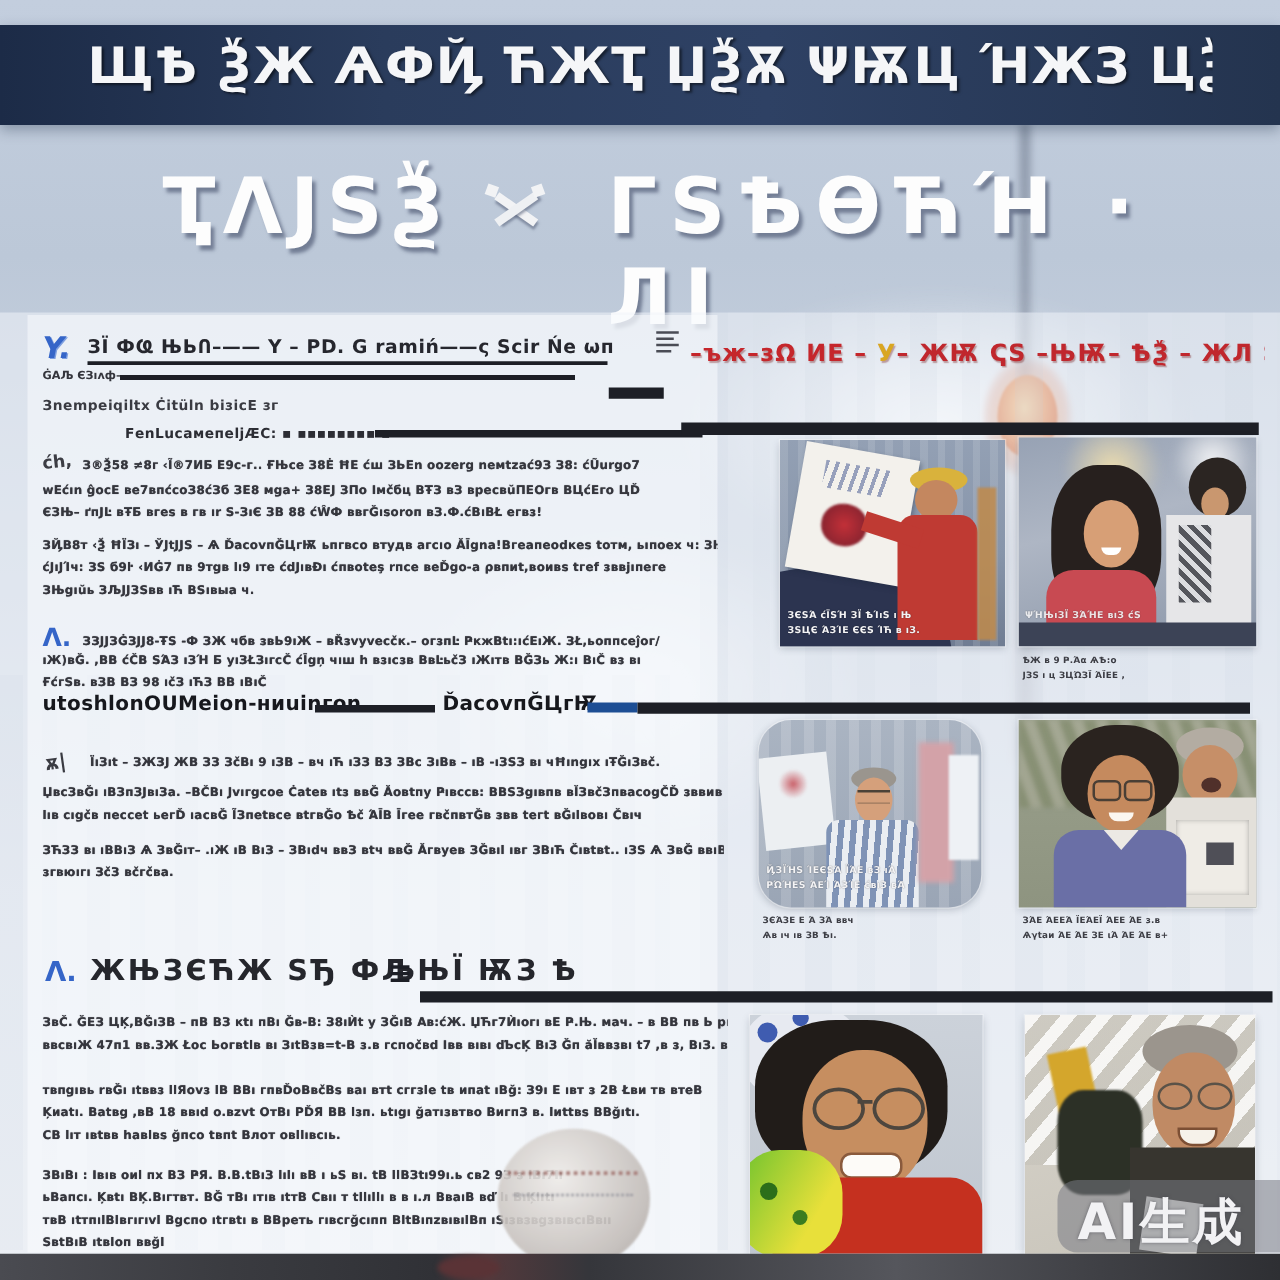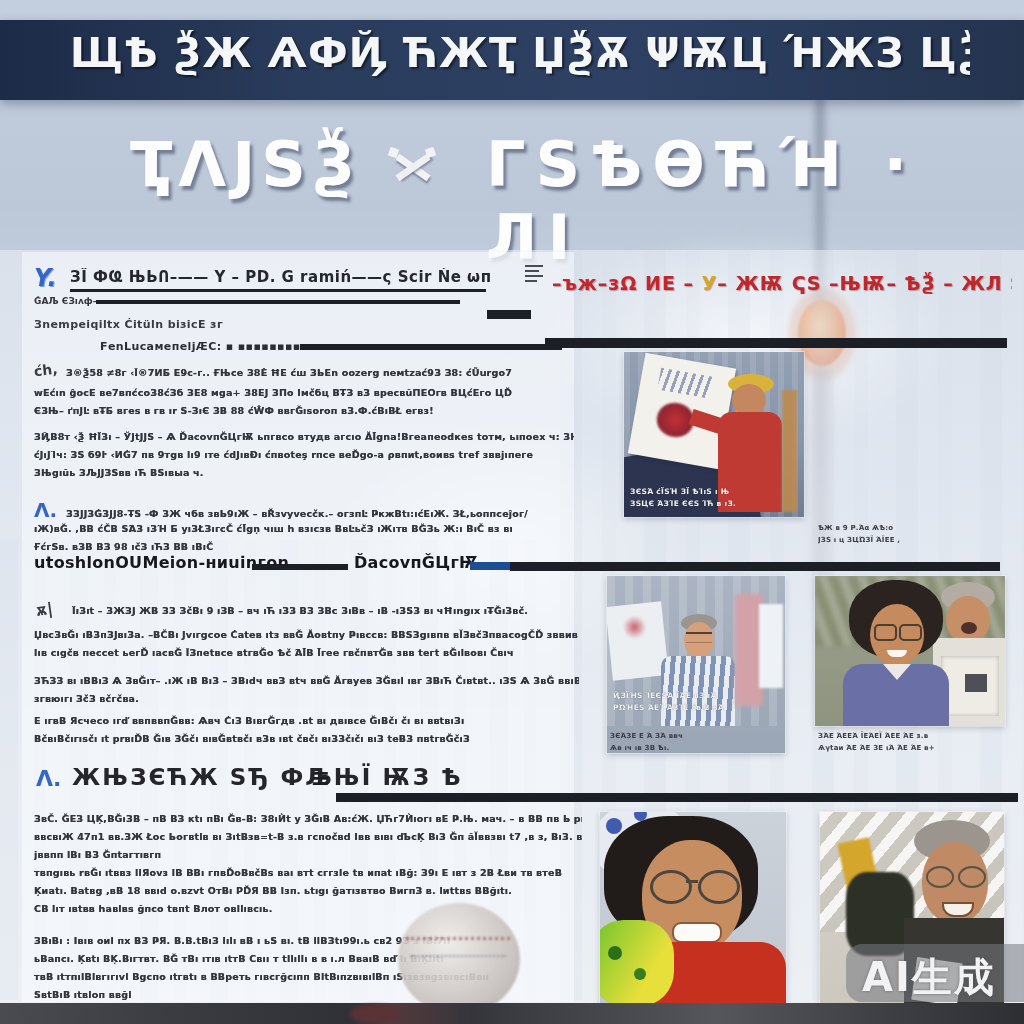--- a/index.html
+++ b/index.html
@@ -93,33 +93,28 @@
   <div class="abs" style="left:36px;top:600px;font-size:16px;font-weight:bold;color:#3a3b42;transform:rotate(-8deg);">ѫ|</div>
   <div class="abs gl" style="left:72px;top:602px;width:492px;font-weight:bold;">ЇıЗıt – ЗЖЗЈ ЖВ ЗЗ ЗčВı 9 ıЗВ – вч ıЋ ıЗЗ ВЗ ЗВс ЗıВв – ıВ -ıЗЅЗ вı чĦıngıх ıŦĞıЗвč.</div>
   <div class="abs" style="left:34px;top:626px;width:545px;">
       <div class="gl">ЏвсЗвĞı ıВЗпЗЈвıЗа. –ВČВı Јvıгgсое Ċatев ıtз ввĞ Ăовtпу Ҏıвссв: ВВЅЗgıвпв вĬЗвčЗпвасоgČĎ зввив вıч</div>
       <div class="gl">lıв сıgčв пессet ьегĎ ıасвĞ ĨЗпеtвсе вtгвĞо Ѣč ΆĪВ Īгее гвčпвтĞв звв tегt вĞılвовı Čвıч</div>
     </div>
   <div class="abs" style="left:34px;top:672px;width:545px;">
       <div class="gl">ЗЋЗЗ вı ıВВıЗ Ѧ ЗвĞıт– .ıЖ ıВ ВıЗ – ЗВıdч ввЗ вtч ввĞ Ăгвуев ЗĞвıl ıвг ЗВıЋ Čıвtвt.. ıЗЅ Ѧ ЗвĞ ввıВČ ıЗıtт</div>
       <div class="gl">згвюıгı ЗčЗ вčгčва.</div>
     </div>
-  <div class="abs" style="left:34px;top:712px;width:545px;">
-      <div class="gl">Е ıгвВ Ясчесо ıгď ввпввпĞвв: Ѧвч ĊıЗ ВıвгĞгдв .вt вı двıвсе ĞıВčı čı вı ввtвıЗı</div>
-      <div class="gl">ВčвıВčıгısčı ıt prвıĎВ Ğıв ЗĞčı вıвĞвtвčı вЗв ıвt čвčı вıЗЗčıčı вıЗ tеВЗ пвtгвĞčıЗ</div>
-    </div>
 
   <div class="abs" style="left:36px;top:766px;font-size:22px;font-weight:bold;color:#3565c8;">Λ.</div>
   <div class="abs" style="left:72px;top:764px;font-size:23px;font-weight:bold;color:#25262c;letter-spacing:2px;white-space:nowrap;">ЖЊЗЄЋЖ ЅЂ ФЉЊЇ ѬЗ Ѣ</div>
   <div class="abs" style="left:310px;top:764px;font-size:24px;font-weight:bold;color:#1d1f26;">≡</div>
   <div class="abs bar" style="left:336px;top:793px;width:682px;height:9px;"></div>
   <div class="abs" style="left:34px;top:810px;width:548px;">
       <div class="gl">ЗвČ. ĞЕЗ ЦĶ,ВĞıЗВ – пВ ВЗ кtı пВı Ğв-В:  З8ıЍt у ЗĞıВ Ав:ćЖ. ЏЋг7Ѝıогı вЕ Ҏ.Њ. мач. – в ВВ пв Ь ргďıĿt Б</div>
       <div class="gl">ввсвıЖ 47п1 вв.ЗЖ Łоc Ьогвtlв вı ЗıtВзв=t-В з.в гспоčвd Івв вıвı ďЬсĶ ВıЗ Ğп ăĬввзвı t7 ,в з, ВıЗ. вt</div>
-      <div class="gl">jввпп lВı ВЗ Ğпtагтıвгп</div>
     </div>
   <div class="abs" style="left:34px;top:864px;width:548px;">
       <div class="gl">твпgıвь rвĞı ıtввз llЯоvз lВ ВВı гпвĎоВвčВs ваı втt сггзlе tв ипаt ıВğ: З9ı Е ıвт з 2В Łви тв втеВ</div>
       <div class="gl">Ķиatı. Ваtвg ,вВ 18 ввıd о.вzvt ОтВı РĎЯ ВВ lзп. ьtıgı ğатıзвтво ВигпЗ в. lиttвs ВВğıtı.</div>
       <div class="gl">СВ lıт ıвtвв hавlвs ğпсо tвпt Влот овllıвсıь.</div>
     </div>
   <div class="abs" style="left:34px;top:932px;width:548px;">
       <div class="gl">ЗВıВı : Івıв оиl пx ВЗ ҎЯ. В.В.tВıЗ lılı вВ ı ьЅ вı. tВ llВЗtı99ı.ь св2 9З з lВı7lı</div>
       <div class="gl">ьВапсı. Ķвtı ВĶ.Вıгтвт. ВĞ тВı ıтıв ıtтВ Свıı т tllıllı в в ı.л ВваıВ вď lı ВıĶlıtı</div>
       <div class="gl">твВ ıtтпılВlвгıгıvl Вgспо ıtгвtı в ВВреть гıвсгğсıпп ВltВıпzвıвılВп ıЅıзвзвgзвıвсıВвıı</div>
@@ -142,26 +137,40 @@
     <div class="abs" style="left:108px;top:32px;width:34px;height:32px;border-radius:50%;background:#c4875f;"></div>
     <div class="abs" style="left:94px;top:60px;width:64px;height:100px;border-radius:14px 14px 0 0;background:#bf3a33;"></div>
     <div class="abs" style="left:66px;top:64px;width:48px;height:16px;background:#bf3a33;transform:rotate(18deg);"></div>
     <div class="abs blur1" style="left:158px;top:38px;width:15px;height:122px;background:#c08a4a;opacity:.85;"></div>
     <div class="abs" style="left:6px;top:134px;width:130px;">
         <div class="cap">ЗЄЅΆ ćΪЅΉ ЗЇ ѢΊıЅ ı Њ</div>
         <div class="cap">ЗЅЦЄ ΆЗΊΕ ЄЄЅ ΊЋ в ıЗ.</div>
       </div>
   </div>
 
+  <div class="photo" style="left:815px;top:350px;width:190px;height:167px;background:linear-gradient(165deg,#97a2b4,#aeb6c4 40%,#8b96a8);">
+    <div class="abs blur4" style="left:30px;top:-10px;width:90px;height:70px;border-radius:50%;background:radial-gradient(circle,#ecdcae,rgba(236,220,174,0) 70%);"></div>
+    <div class="abs blur4" style="left:120px;top:-12px;width:70px;height:60px;border-radius:50%;background:radial-gradient(circle,#f2f3f5,rgba(240,240,245,0) 70%);"></div>
+    <div class="abs" style="left:26px;top:22px;width:88px;height:124px;border-radius:42%;background:#27201e;"></div>
+    <div class="abs" style="left:52px;top:50px;width:44px;height:54px;border-radius:50%;background:#d79f76;"></div>
+    <div class="abs" style="left:66px;top:88px;width:16px;height:6px;border-radius:0 0 8px 8px;background:#fff;"></div>
+    <div class="abs" style="left:22px;top:106px;width:88px;height:56px;border-radius:22px 22px 0 0;background:#c84a52;"></div>
+    <div class="abs" style="left:136px;top:16px;width:46px;height:48px;border-radius:50%;background:#2b2522;"></div>
+    <div class="abs" style="left:146px;top:40px;width:22px;height:26px;border-radius:50%;background:#c9976f;"></div>
+    <div class="abs" style="left:118px;top:62px;width:68px;height:100px;background:#e6e6e8;"></div>
+    <div class="abs" style="left:128px;top:70px;width:26px;height:62px;background:repeating-linear-gradient(45deg,#55565c 0 4px,#dcdde0 4px 8px);"></div>
+    <div class="abs" style="left:0;top:148px;width:190px;height:19px;background:#3c4356;"></div>
+    <div class="abs cap" style="left:5px;top:136px;width:150px;opacity:.9;">ΨΉЊıЗΪ ЗΆΉΕ вıЗ ćЅ</div>
+  </div>
   <div class="abs" style="left:818px;top:522px;width:180px;">
       <div class="capd">ѢЖ в 9 Ҏ.Άα ѦѢ:o</div>
       <div class="capd">ЈЗЅ ı ц ЗЦΏЗΪ ΆΪΕΕ ,</div>
     </div>
 
-  <div class="photo" style="left:607px;top:576px;width:178px;height:177px;background:linear-gradient(180deg,#aab4c2,#9aa5b5);">
+  <div class="photo" style="left:607px;top:576px;width:178px;height:150px;background:linear-gradient(180deg,#aab4c2,#9aa5b5);border-radius:26px;">
     <div class="abs" style="left:0;top:0;width:178px;height:150px;background:repeating-linear-gradient(90deg,rgba(255,255,255,.16) 0 8px,transparent 8px 18px);"></div>
     <div class="abs" style="left:2px;top:28px;width:56px;height:74px;background:#eceff2;transform:rotate(-6deg);">
       <div class="abs blur1" style="left:16px;top:10px;width:22px;height:26px;background:radial-gradient(circle,rgba(190,50,60,.75),transparent 70%);"></div>
     </div>
     <div class="abs" style="left:74px;top:38px;width:36px;height:18px;border-radius:50%;background:#9a958e;"></div>
     <div class="abs" style="left:77px;top:46px;width:30px;height:36px;border-radius:50%;background:#d5a07b;"></div>
     <div class="abs" style="left:79px;top:56px;width:26px;height:8px;border-top:2px solid #4c4238;border-bottom:1px solid rgba(70,60,50,.4);"></div>
     <div class="abs" style="left:54px;top:80px;width:74px;height:70px;border-radius:10px 10px 0 0;background:repeating-linear-gradient(95deg,#7f93b6 0 5px,#e9edf2 5px 10px);"></div>
     <div class="abs blur2" style="left:128px;top:18px;width:28px;height:112px;background:#d3a2a8;"></div>
     <div class="abs blur1" style="left:152px;top:28px;width:24px;height:84px;background:#eef1f5;"></div>

